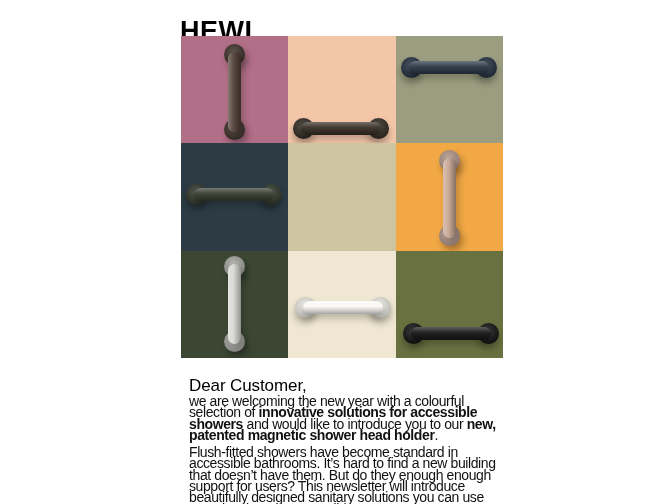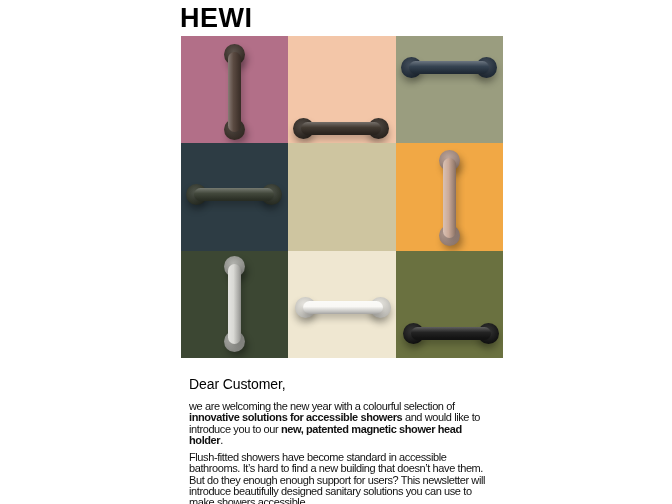--- a/index.html
+++ b/index.html
@@ -1,21 +1,21 @@
 <!DOCTYPE html>
 <html><head>
 <meta charset="utf-8">
 <style>
   * { margin:0; padding:0; box-sizing:border-box; }
   html,body { width:672px; height:504px; }
   body { background:#ffffff; font-family:"Liberation Sans", sans-serif; color:#0a0a0a; }
   .page { position:relative; width:672px; height:504px; background:#ffffff; overflow:hidden; }
 
   .logo {
-    position:absolute; left:180px; top:3px;
+    position:absolute; left:180px; top:16px;
     font-size:27px; font-weight:700; letter-spacing:0.5px; color:#000;
     cursor:pointer;
   }
 
   .grid {
     position:absolute; left:181px; top:36px; width:322px; height:322px;
     display:grid; grid-template-columns:repeat(3,1fr); grid-template-rows:repeat(3,1fr);
   }
   .tile { position:relative; overflow:hidden; }
 
@@ -37,22 +37,22 @@
     background-image:linear-gradient(to bottom, rgba(255,255,255,.30), rgba(255,255,255,.04) 42%, rgba(0,0,0,.22) 82%, rgba(0,0,0,.34));
     box-shadow:0 5px 6px rgba(0,0,0,.20);
   }
   .vertical .tube {
     width:13px; margin:-13px 0;
     background-image:linear-gradient(to right, rgba(255,255,255,.30), rgba(255,255,255,.04) 42%, rgba(0,0,0,.22) 82%, rgba(0,0,0,.34));
     box-shadow:3px 4px 6px rgba(0,0,0,.20);
   }
 
   .textblock { position:absolute; left:181px; top:376px; width:322px; padding:0 6px 0 8px; }
-  .greeting { font-size:14px; letter-spacing:-0.1px; color:#000; margin-bottom:9px; }
-  .textblock p { font-size:11px; line-height:11.3px; letter-spacing:-0.4px; color:#111; margin-bottom:6px; }
+  .greeting { font-size:17px; letter-spacing:-0.1px; color:#000; }
+  .textblock p { font-size:14px; line-height:11.3px; letter-spacing:-0.4px; color:#111; margin-bottom:6px; }
   .textblock p b { font-weight:700; }
 </style>
 </head>
 <body>
 
 <div class="page">
 
   <div class="logo">HEWI</div>
 
   <div class="grid">

